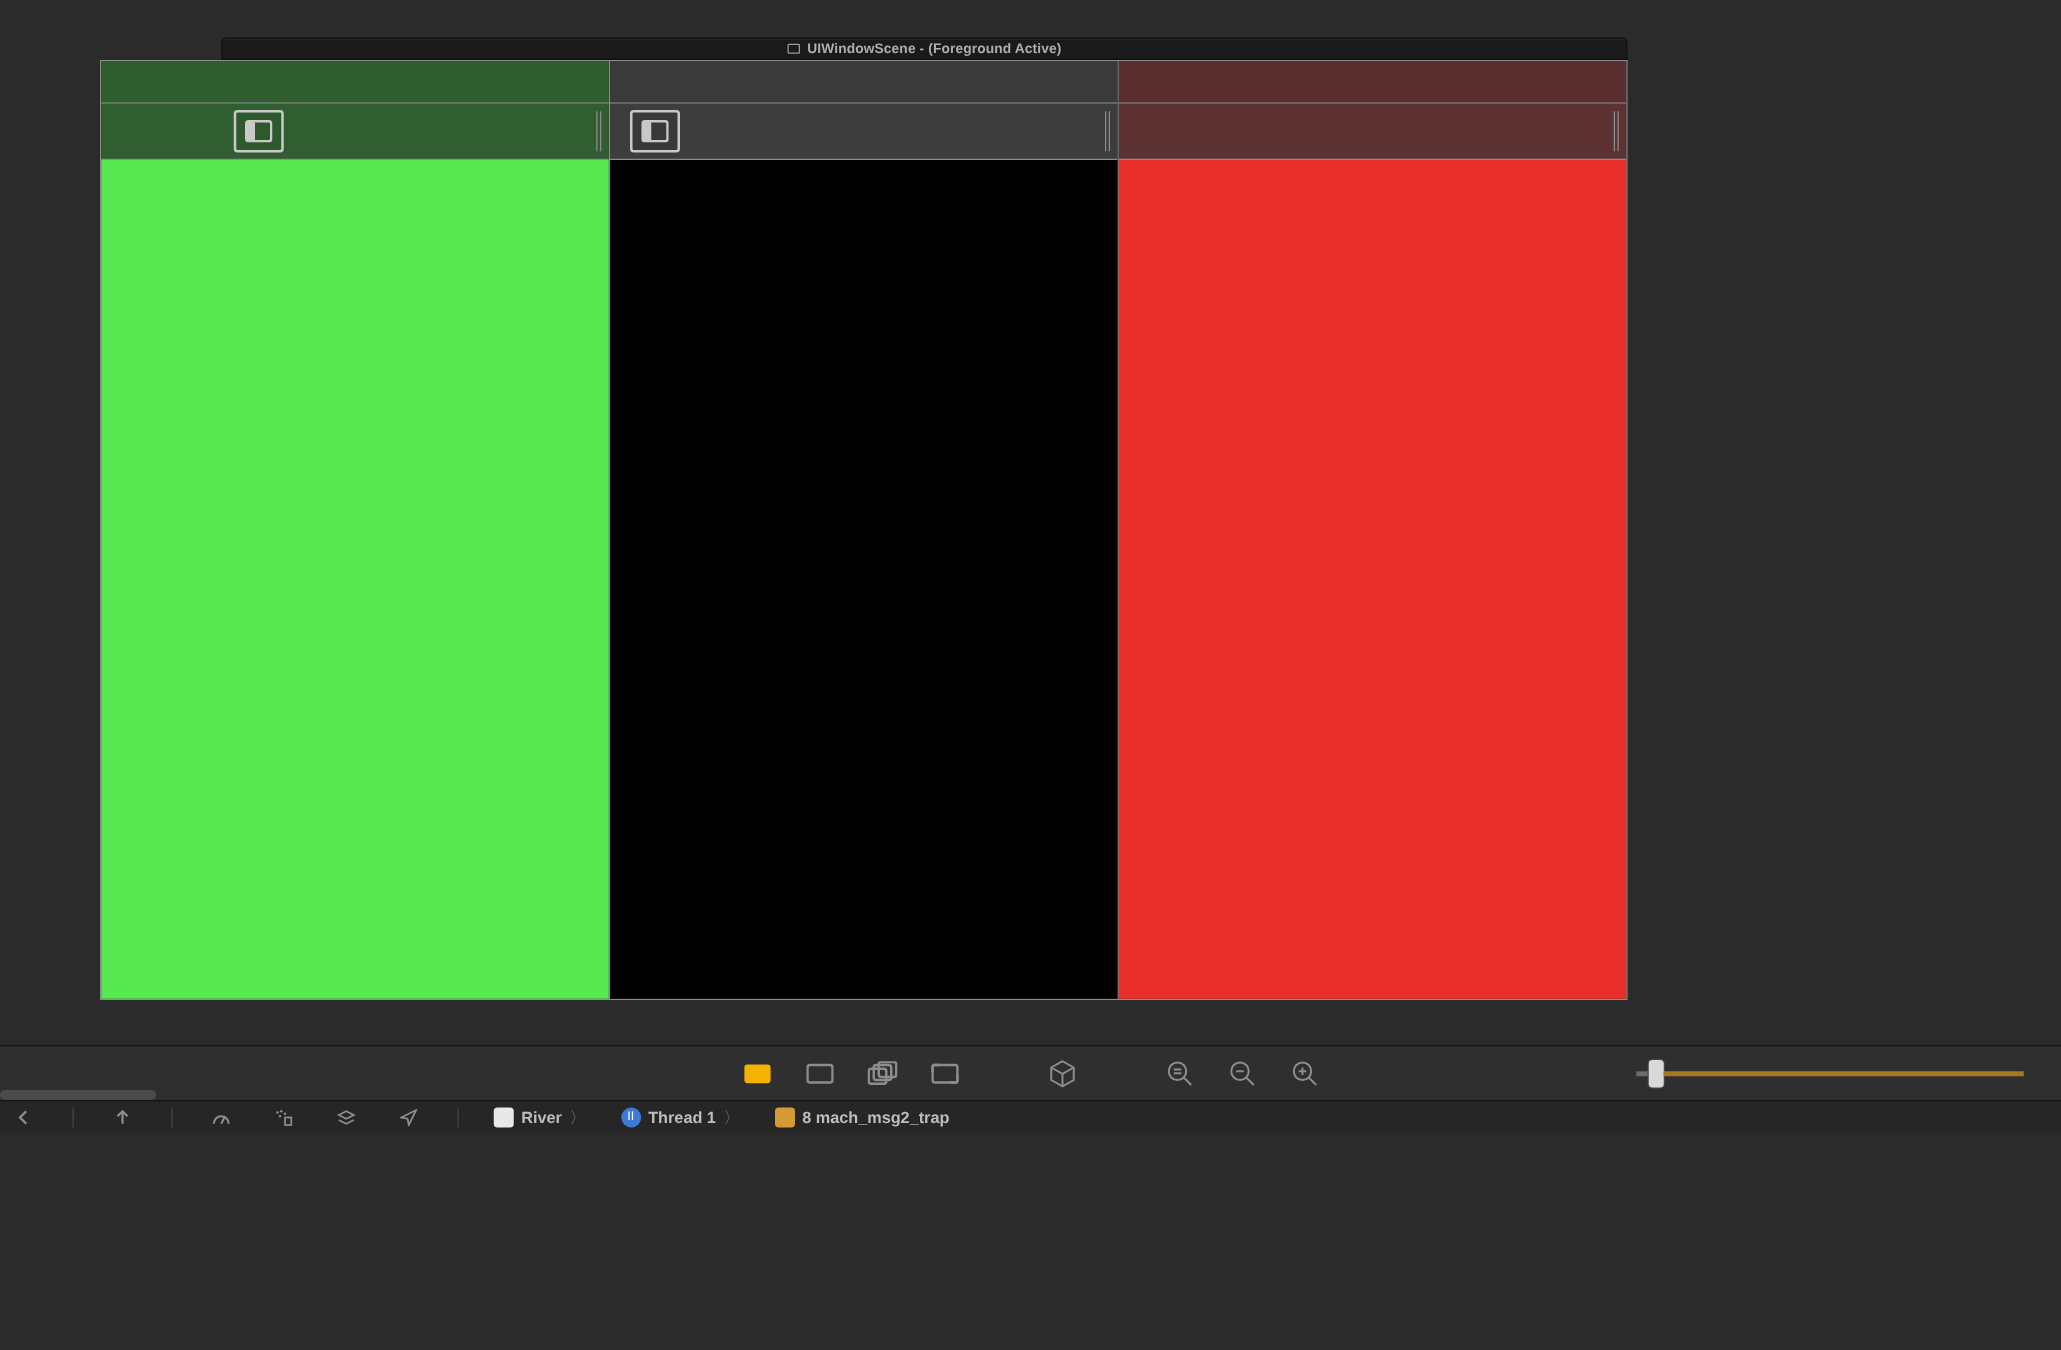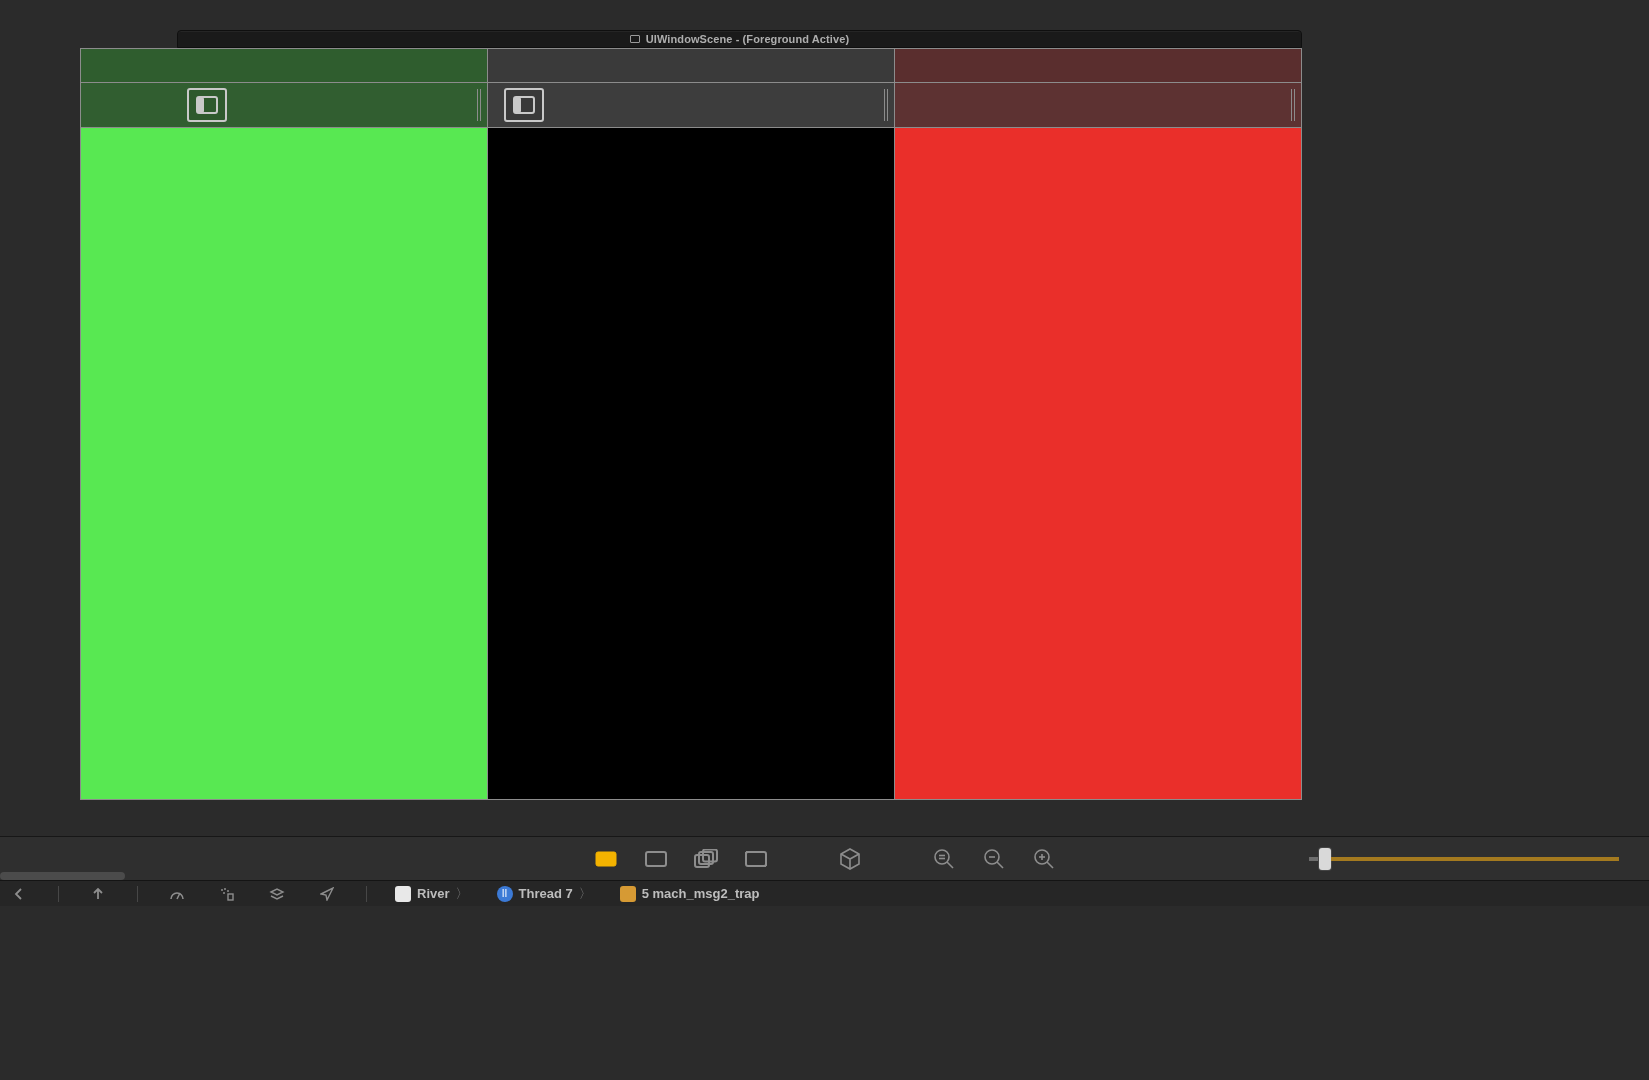--- a/index.html
+++ b/index.html
@@ -344,20 +344,20 @@
   </div>
   <div class="vsep"></div>
 
   <div class="crumb">
     <span class="app-ico"></span>
     <span>River</span>
     <span class="chev">〉</span>
   </div>
   <div class="crumb">
     <span class="thread-ico">II</span>
-    <span>Thread 7</span>
+    <span>Thread 1</span>
     <span class="chev">〉</span>
   </div>
   <div class="crumb">
     <span class="frame-ico"></span>
-    <span>5 mach_msg2_trap</span>
+    <span>8 mach_msg2_trap</span>
   </div>
 </div>
 
 </body></html>

